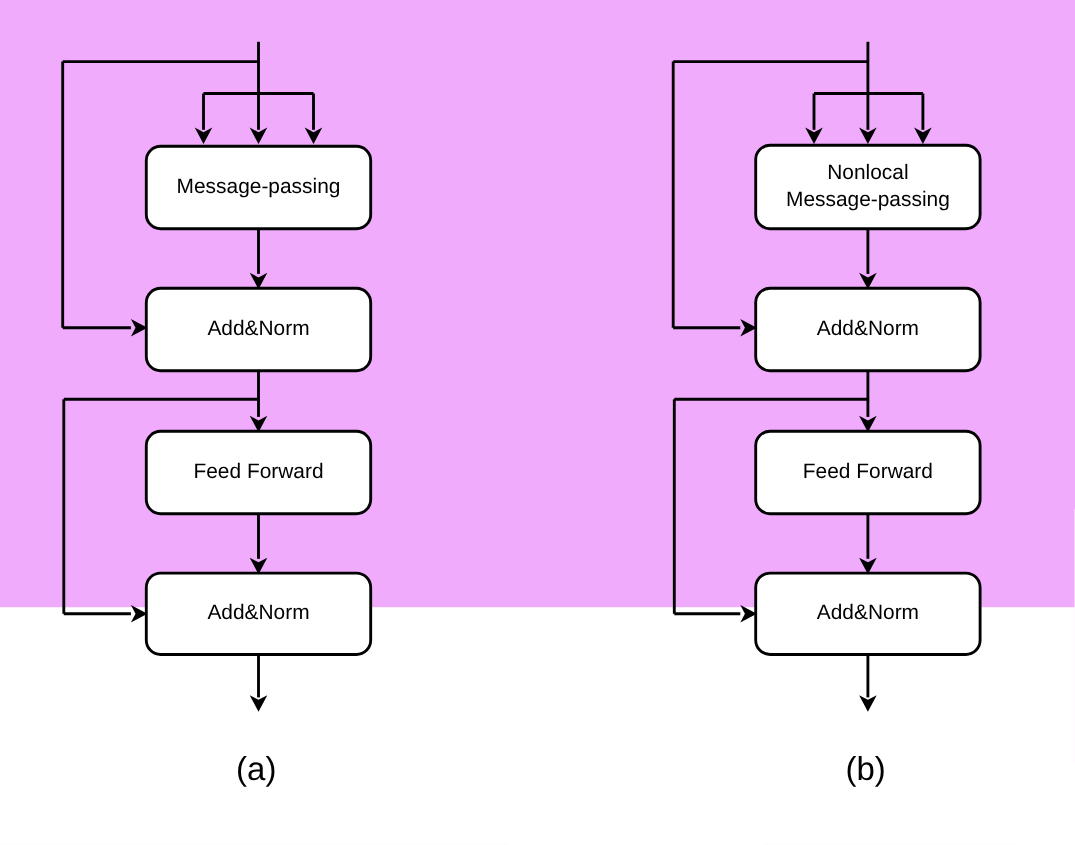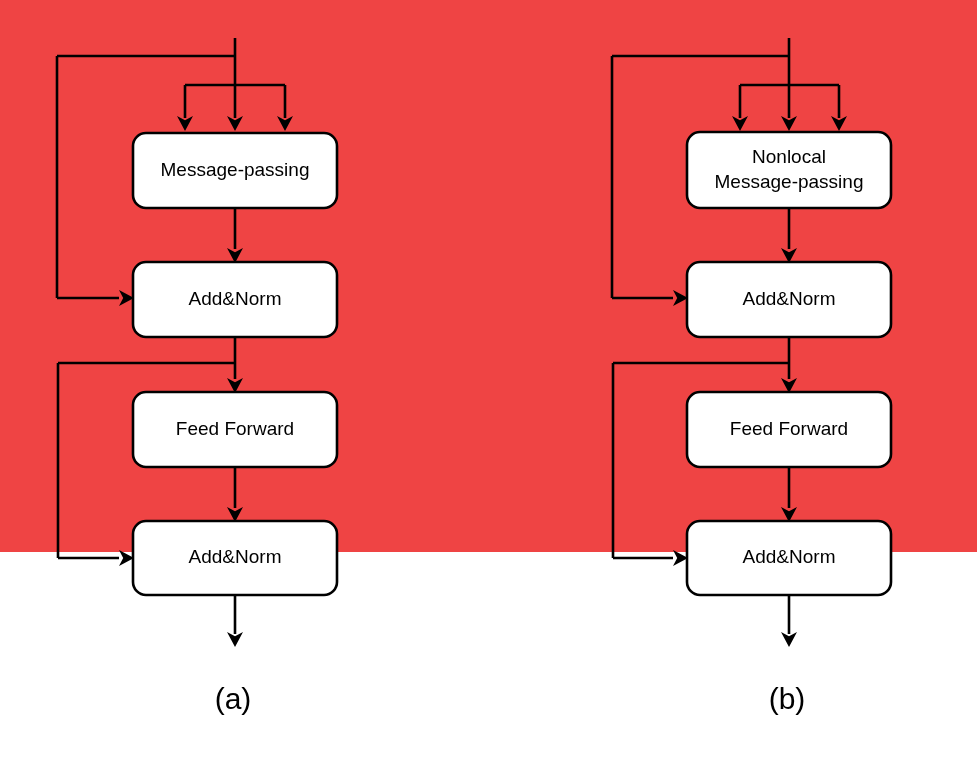--- a/index.html
+++ b/index.html
@@ -11,21 +11,21 @@
     width: 977px;
     height: 768px;
     font-family: "Liberation Sans", sans-serif;
     color: #000000;
     overflow: hidden;
   }
   #figure {
     position: relative;
     width: 977px;
     height: 552px;
-    background: #ef4444;
+    background: #f0abfc;
   }
   svg.diagram-svg {
     position: absolute;
     left: 0;
     top: 0;
     width: 977px;
     height: 768px;
   }
   .box-rect {
     fill: #ffffff;

